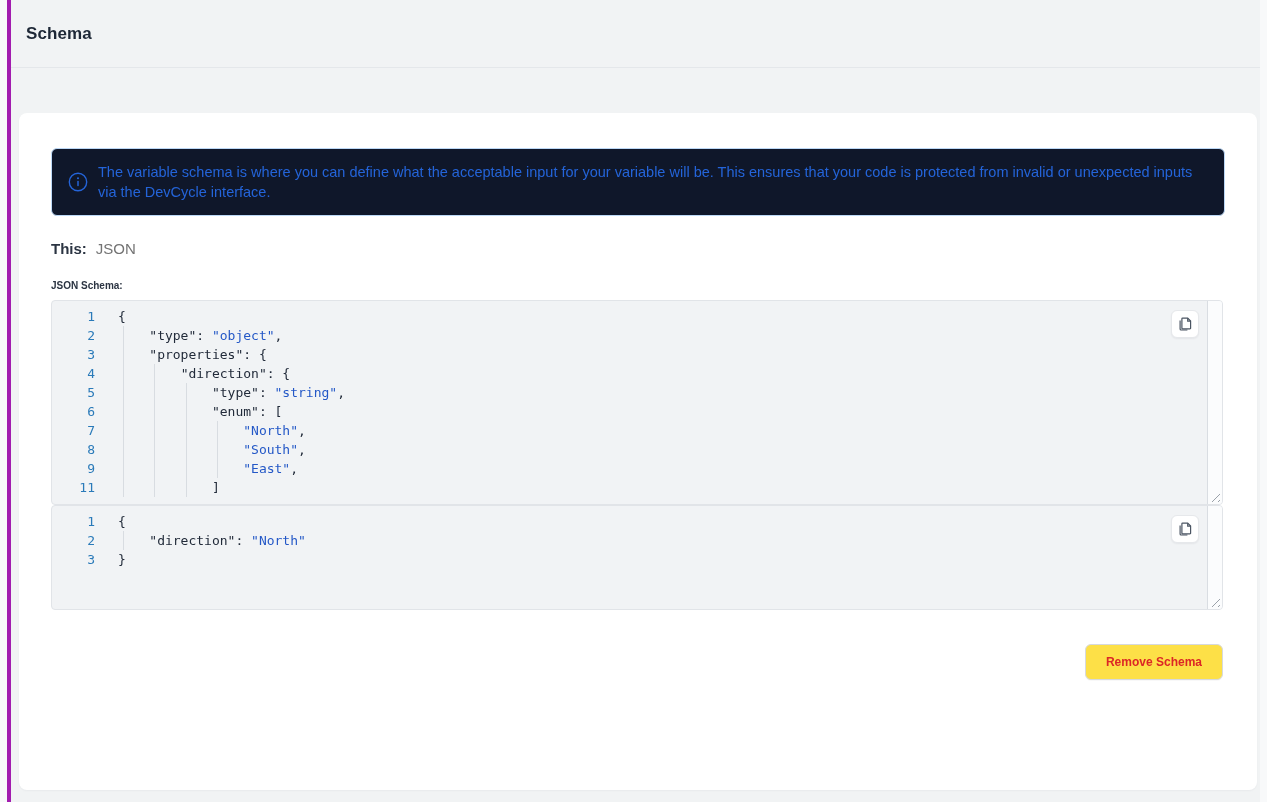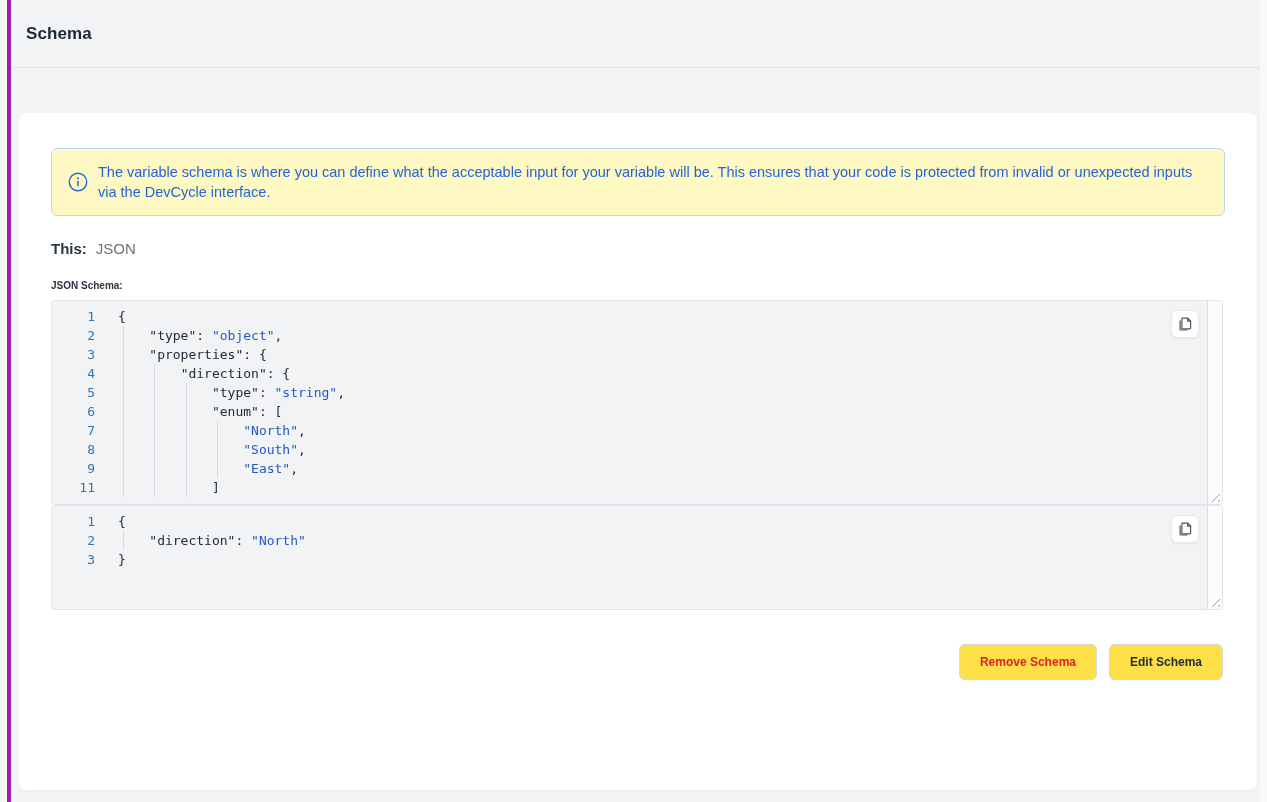--- a/index.html
+++ b/index.html
@@ -40,21 +40,21 @@
     border-radius:8px;
     box-shadow:0 1px 2px rgba(16,24,40,.04);
     padding:35px 32px 0 32px;
     position:relative;
   }
   
   .alert {
     display:flex;
     align-items:center;
     gap:10px;
-    background:#fef9c3;
+    background:#0f172a;
     border:1px solid #bcd8f6;
     border-radius:6px;
     padding:10px 16px;
     height:68px;
   }
   .alert-icon { flex:0 0 auto; width:20px; height:20px; display:inline-flex; }
   .alert-text {
     font-size:14.5px;
     line-height:20px;
     color:#2464d9;
@@ -262,18 +262,17 @@
               <path d="M10.7 2.3v2.9h2.9" stroke="#4b5563" stroke-width="1.2"></path>
               <path d="M3.1 4.6v8.4a1 1 0 0 0 1 1h6.3" stroke="#4b5563" stroke-width="1.2"></path>
             </svg>
           </span>
         </button>
         <div class="resize-grip"></div>
       </div>
 
       <div class="btn-row">
         <button class="btn danger">Remove Schema</button>
-        <button class="btn">Edit Schema</button>
       </div>
 
     </section>
   </main>
 </div>
 
 </body></html>

